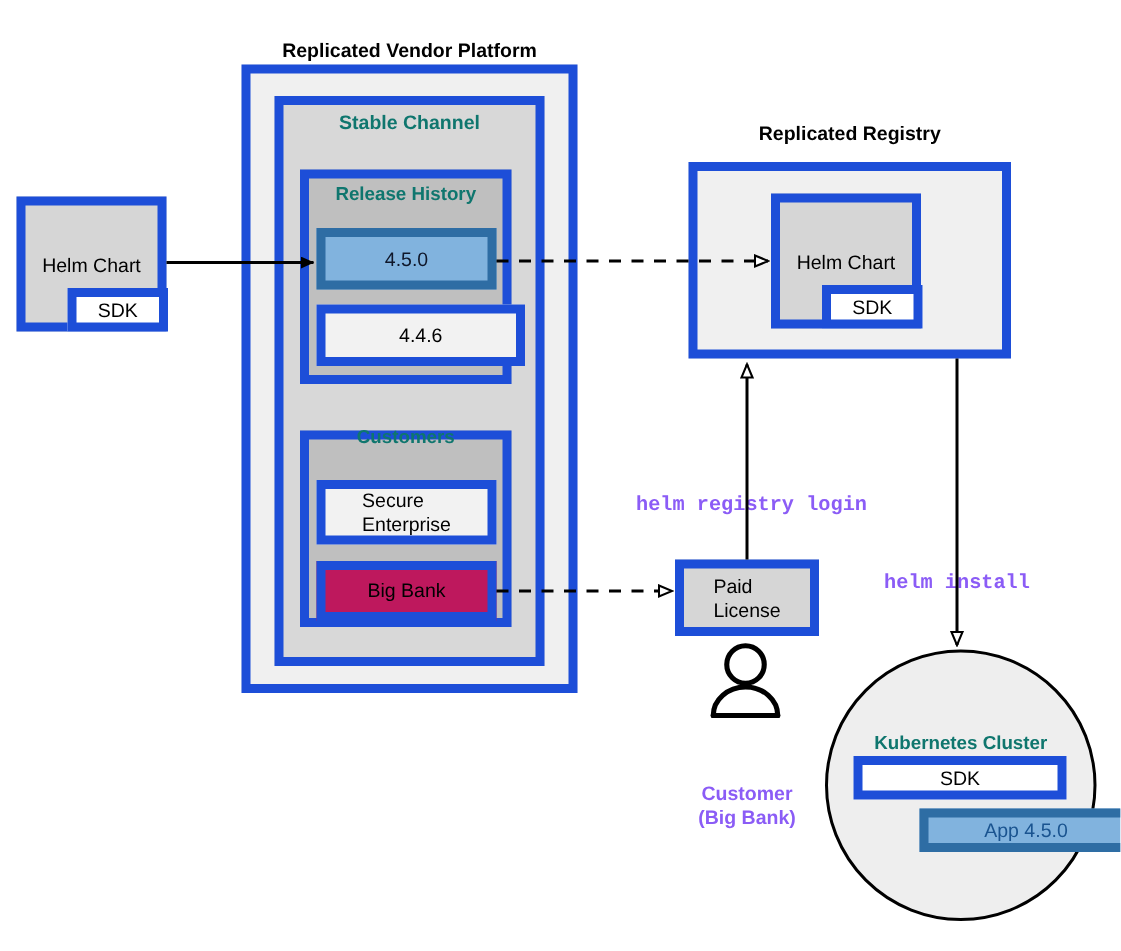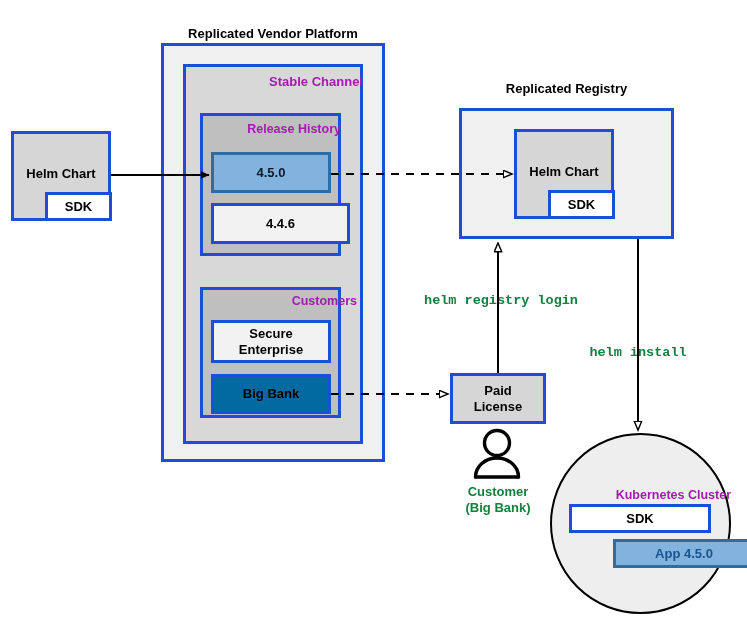--- a/index.html
+++ b/index.html
@@ -15,54 +15,55 @@
   #canvas {
     position: relative;
     width: 747px;
     height: 634px;
     background: #ffffff;
     overflow: hidden;
   }
   .box {
     position: absolute;
     box-sizing: border-box;
-    border: 3px solid #1d4ed8;
+    border: 6px solid #1d4ed8;
     display: flex;
     align-items: center;
     justify-content: center;
-    text-align: center;
-    font-weight: bold;
+    text-align: left;
+    font-weight: normal;
     color: #000000;
     line-height: 1.18;
   }
   .lbl {
     position: absolute;
     font-weight: bold;
-    color: #15803d;
+    color: #8b5cf6;
     text-align: center;
     white-space: pre;
+    margin-top: 37px;
   }
   .mono {
     font-family: "Liberation Mono", "DejaVu Sans Mono", monospace;
     font-weight: bold;
     letter-spacing: 0px;
   }
   .title-top {
     position: absolute;
     font-weight: bold;
     text-align: center;
     color: #000000;
   }
   .container-label {
     position: absolute;
     left: 0;
     right: 0;
-    text-align: right;
+    text-align: center;
     font-weight: bold;
-    color: #a21caf;
+    color: #0f766e;
   }
   svg.overlay {
     position: absolute;
     left: 0;
     top: 0;
     width: 747px;
     height: 634px;
     pointer-events: none;
   }
   .circle {
@@ -86,26 +87,26 @@
   <div class="container-label" style="left:183px; top:74px; width:180px; font-size:13px;">Stable Channel</div>
 
   <div class="box" style="left:200px; top:113px; width:141px; height:143px; background:#bfbfbf;"></div>
   <div class="container-label" style="left:200px; top:122px; width:141px; font-size:12.5px;">Release History</div>
 
   <div class="box" style="left:211px; top:152px; width:120px; height:41px; background:#81b3de; border-color:#2e6da4; color:#0f172a; font-size:13px;">4.5.0</div>
 
   <div class="box" style="left:211px; top:203px; width:139px; height:41px; background:#f2f2f2; font-size:13px;">4.4.6</div>
 
   <div class="box" style="left:200px; top:287px; width:141px; height:131px; background:#bfbfbf;"></div>
-  <div class="container-label" style="left:200px; top:294px; width:157px; font-size:12.5px;">Customers</div>
+  <div class="container-label" style="left:200px; top:284px; width:141px; font-size:12.5px;">Customers</div>
 
   <div class="box" style="left:211px; top:320px; width:120px; height:43px; background:#f2f2f2; font-size:13px; white-space:pre-line;">Secure
 Enterprise</div>
 
-  <div class="box" style="left:211px; top:374px; width:120px; height:40px; background:#0369a1; font-size:13px;">Big Bank</div>
+  <div class="box" style="left:211px; top:374px; width:120px; height:40px; background:#be185d; font-size:13px;">Big Bank</div>
 
   <div class="box" style="left:11px; top:131px; width:100px; height:90px; background:#d6d6d6; align-items:flex-start; padding-top:32px; font-size:13px;">Helm Chart</div>
   <div class="box" style="left:45px; top:192px; width:67px; height:29px; background:#ffffff; font-size:13px;">SDK</div>
 
   <div class="title-top" style="left:459px; top:81px; width:215px; font-size:13px;">Replicated Registry</div>
 
   <div class="box" style="left:459px; top:108px; width:215px; height:131px; background:#f0f0f0;"></div>
 
   <div class="box" style="left:514px; top:129px; width:100px; height:90px; background:#d6d6d6; align-items:flex-start; padding-top:32px; font-size:13px;">Helm Chart</div>
   <div class="box" style="left:548px; top:190px; width:67px; height:29px; background:#ffffff; font-size:13px;">SDK</div>

